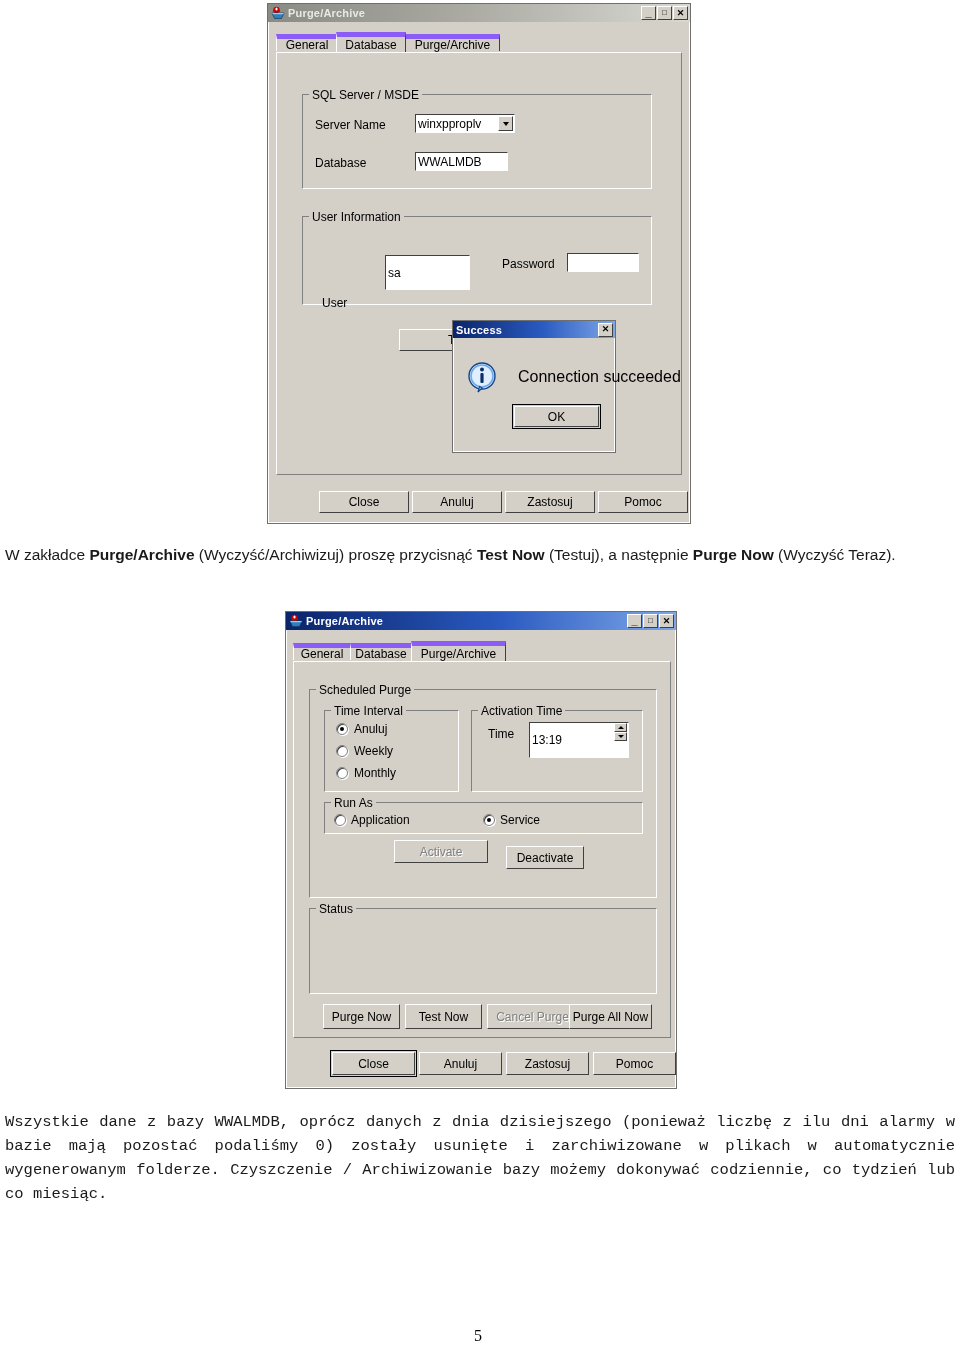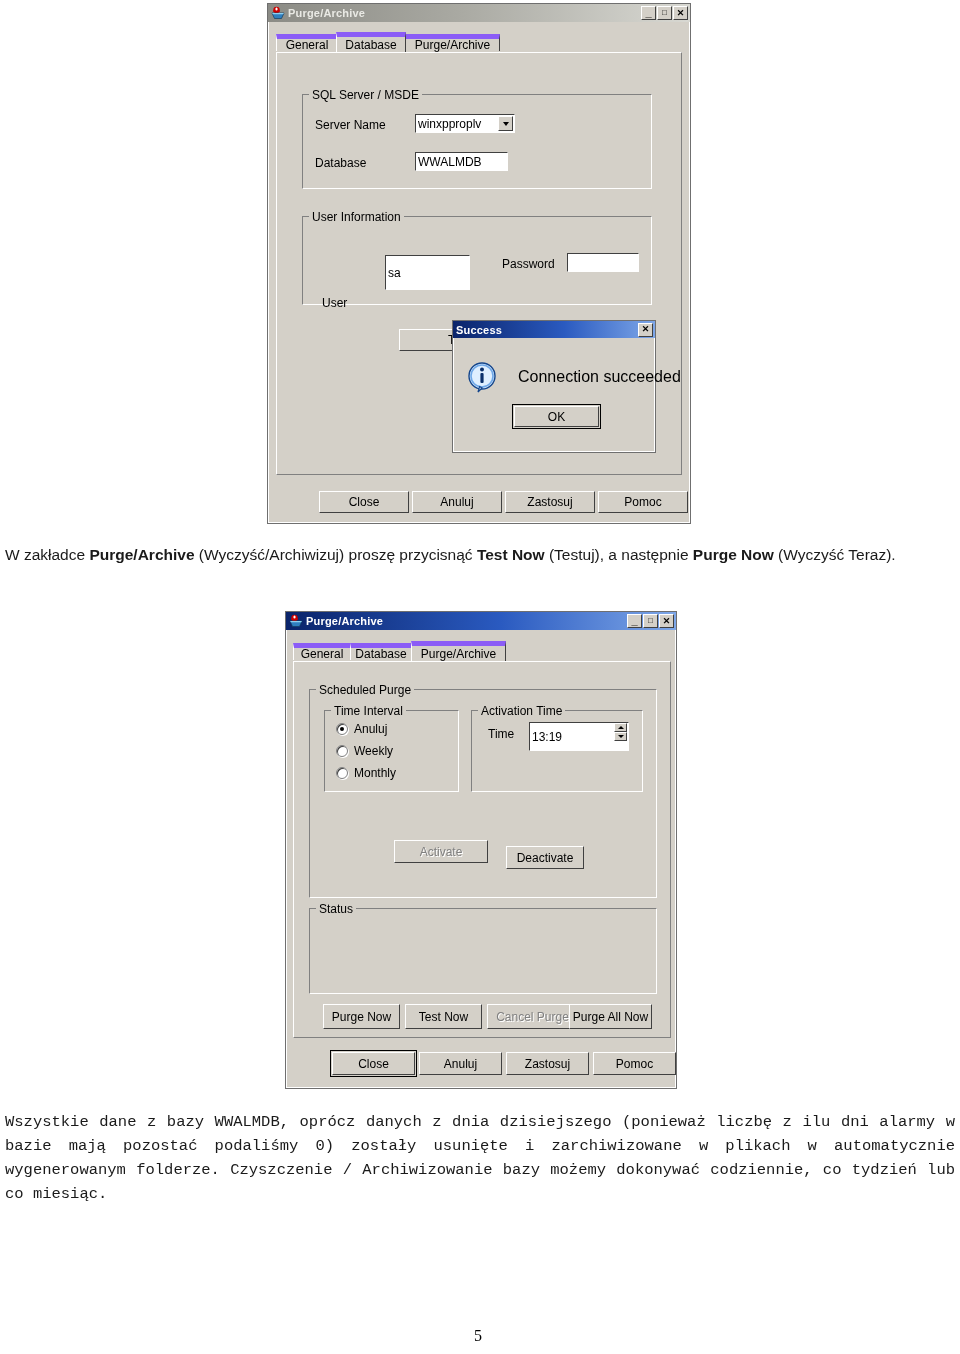--- a/index.html
+++ b/index.html
@@ -271,21 +271,21 @@
       <span>Anuluj</span>
     </div>
   <div class="btn" style="left:237px;top:487px;width:90px;height:22px;">
       <span>Zastosuj</span>
     </div>
   <div class="btn" style="left:330px;top:487px;width:90px;height:22px;">
       <span>Pomoc</span>
     </div>
 </div>
 
-<div class="win" style="left:452px;top:320px;width:204px;height:133px;">
+<div class="win" style="left:452px;top:320px;width:164px;height:133px;">
   <div class="titlebar active" style="height:17px;">
     <span class="tb-title">Success</span>
     <span class="tb-spacer"></span>
     <span class="tb-btn">
         <span>✕</span>
       </span>
   </div>
 
   <span style="position:absolute;left:13px;top:40px;width:32px;height:32px;">
     <svg width="32" height="32" viewBox="0 0 32 32">
@@ -362,33 +362,41 @@
         <div class="radio" style="left:12px;top:41px;"></div>
         <div class="lbl" style="left:30px;top:40px;">Weekly</div>
         <div class="radio" style="left:12px;top:63px;"></div>
         <div class="lbl" style="left:30px;top:62px;">Monthly</div>
       </div>
 
       <div class="grp" style="left:162px;top:21px;width:172px;height:88px;">
         <div class="frame"></div>
         <div class="legend">Activation Time</div>
         <div class="lbl" style="left:17px;top:23px;">Time</div>
-        <div class="field" style="left:58px;top:18px;width:100px;height:29px;">
+        <div class="field" style="left:58px;top:18px;width:100px;height:36px;">
           <span>13:19</span>
         </div>
         <div class="spin" style="left:143px;top:19px;height:18px;">
           <div>
               <span class="caret-u" style="border-bottom-width:3px"></span>
             </div>
           <div>
               <span class="caret-d" style="border-top-width:3px"></span>
             </div>
         </div>
       </div>
 
+      <div class="grp" style="left:15px;top:113px;width:319px;height:38px;">
+        <div class="frame"></div>
+        <div class="legend">Run As</div>
+        <div class="radio" style="left:10px;top:18px;"></div>
+        <div class="lbl" style="left:27px;top:17px;">Application</div>
+        <div class="radio on" style="left:159px;top:18px;"></div>
+        <div class="lbl" style="left:176px;top:17px;">Service</div>
+      </div>
 
       <div class="btn disabled" style="left:85px;top:157px;width:94px;height:23px;">
         <span>Activate</span>
       </div>
       <div class="btn" style="left:197px;top:163px;width:78px;height:23px;">
         <span>Deactivate</span>
       </div>
     </div>
 
     <div class="grp" style="left:15px;top:240px;width:348px;height:92px;">

